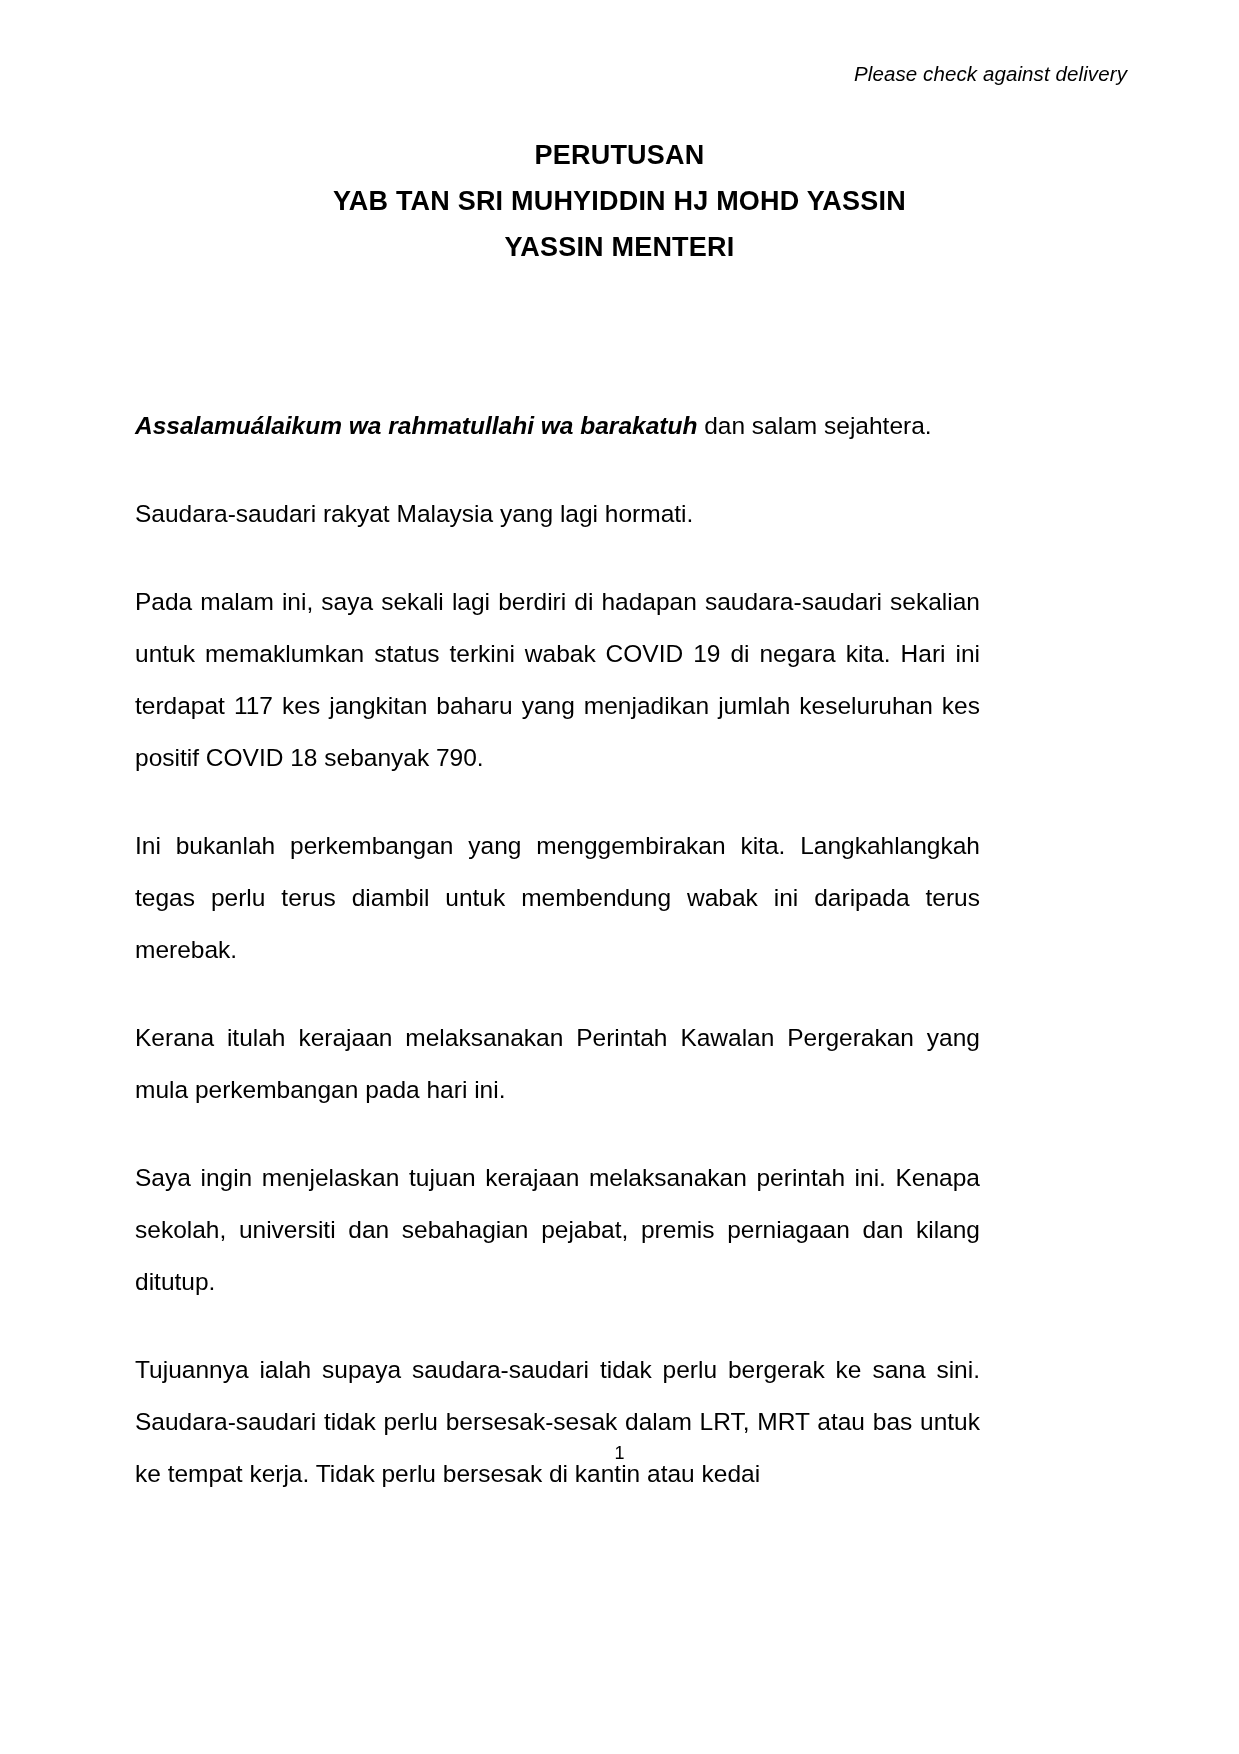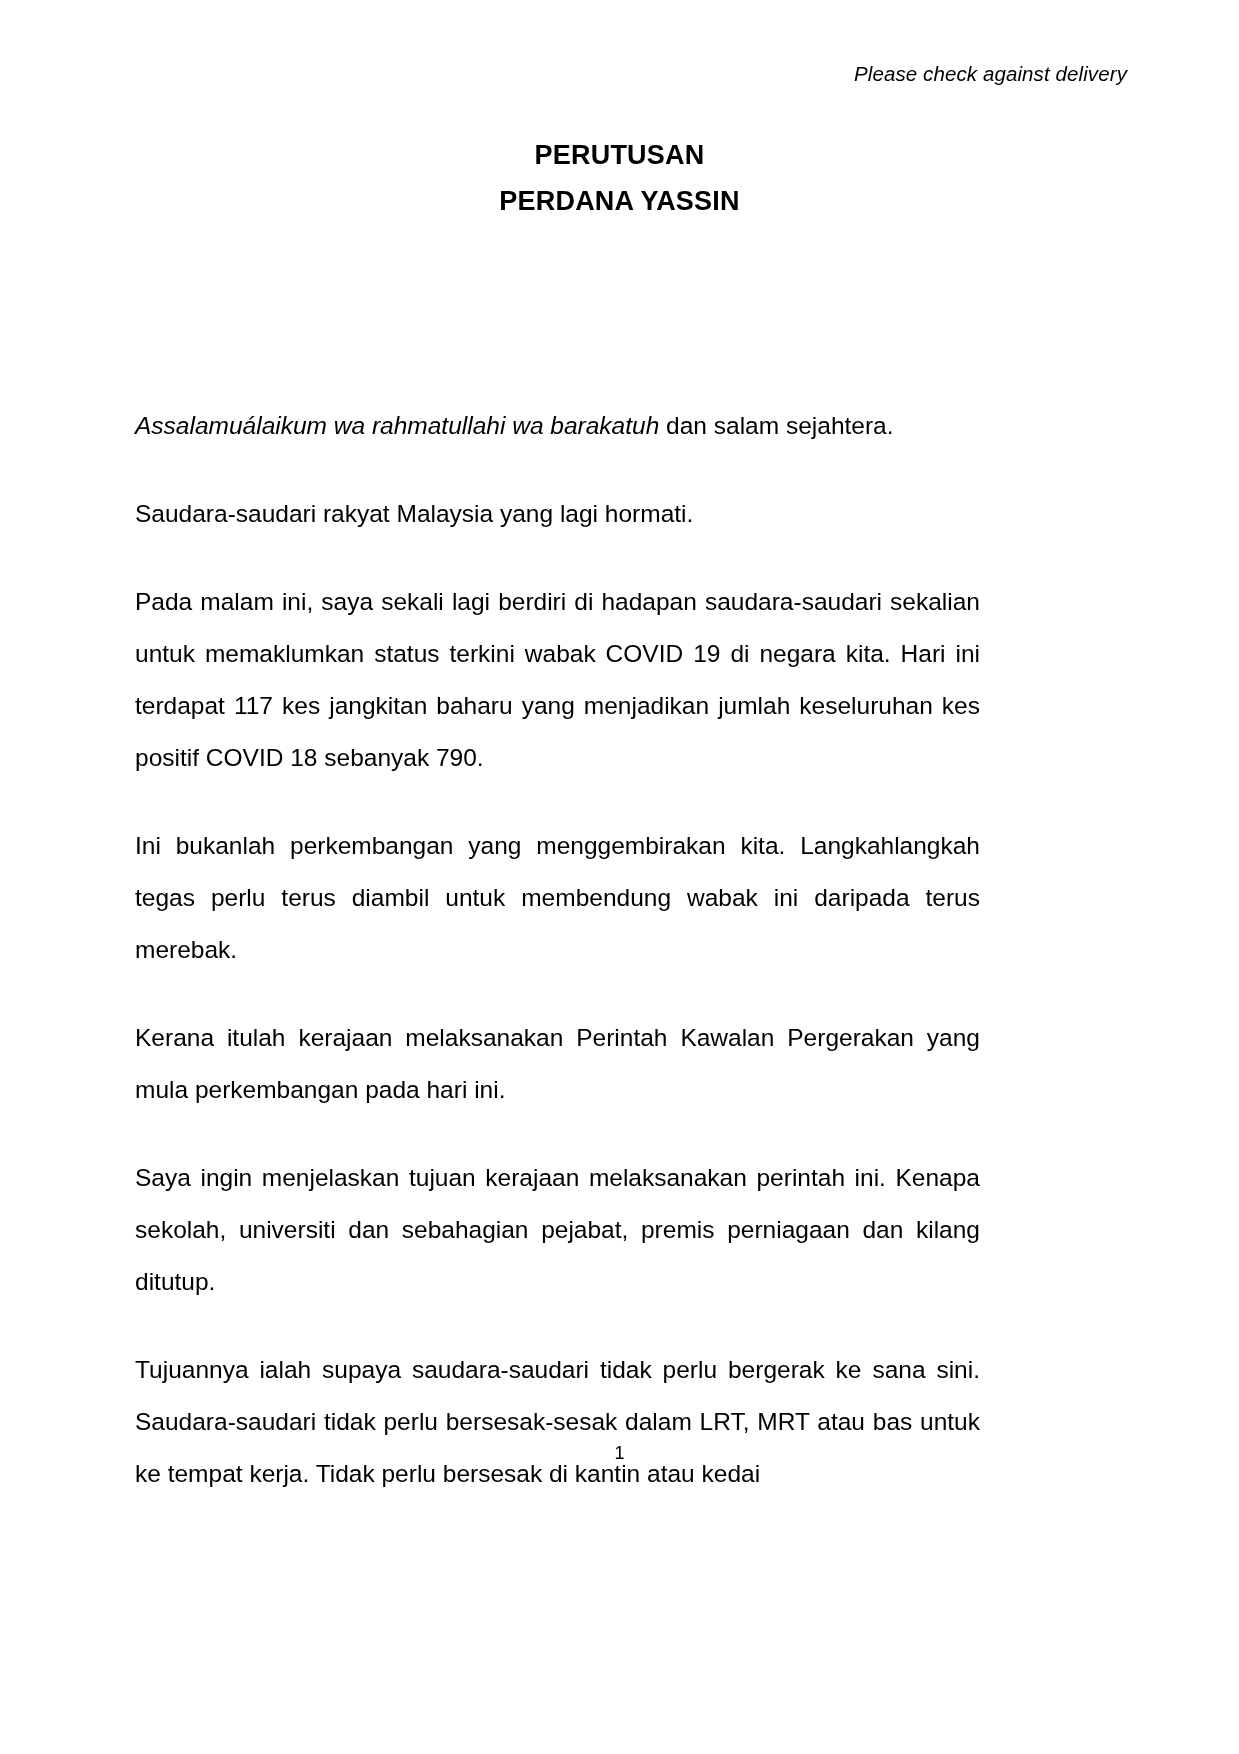--- a/index.html
+++ b/index.html
@@ -55,40 +55,42 @@
     font-size: 24.5px;
     line-height: 52px;
     text-align: justify;
     text-justify: inter-word;
   }
   p.para.noj {
     text-align: left;
   }
   .ital {
     font-style: italic;
+    font-weight: bold;
   }
   .page-number {
     position: absolute;
     top: 1443px;
     left: 0;
     width: 1239px;
     text-align: center;
     font-size: 18px;
   }
 </style>
 </head>
 <body>
 
 <div class="page">
 
   <div class="header-note">Please check against delivery</div>
 
   <div class="title-block">
     <div class="title-line">PERUTUSAN</div>
-    <div class="title-line">PERDANA YASSIN</div>
+    <div class="title-line">YAB TAN SRI MUHYIDDIN HJ MOHD YASSIN</div>
+    <div class="title-line">YASSIN MENTERI</div>
   </div>
 
   <div class="body-block">
 
     <p class="para noj"><span class="ital">Assalamuálaikum wa rahmatullahi wa barakatuh</span><span> dan salam sejahtera.</span></p>
 
     <p class="para noj">Saudara-saudari rakyat Malaysia yang lagi hormati.</p>
 
     <p class="para">Pada malam ini, saya sekali lagi berdiri di hadapan saudara-saudari sekalian untuk memaklumkan status terkini wabak COVID 19 di negara kita. Hari ini terdapat 117 kes jangkitan baharu yang menjadikan jumlah keseluruhan kes positif COVID 18 sebanyak 790.</p>
 

